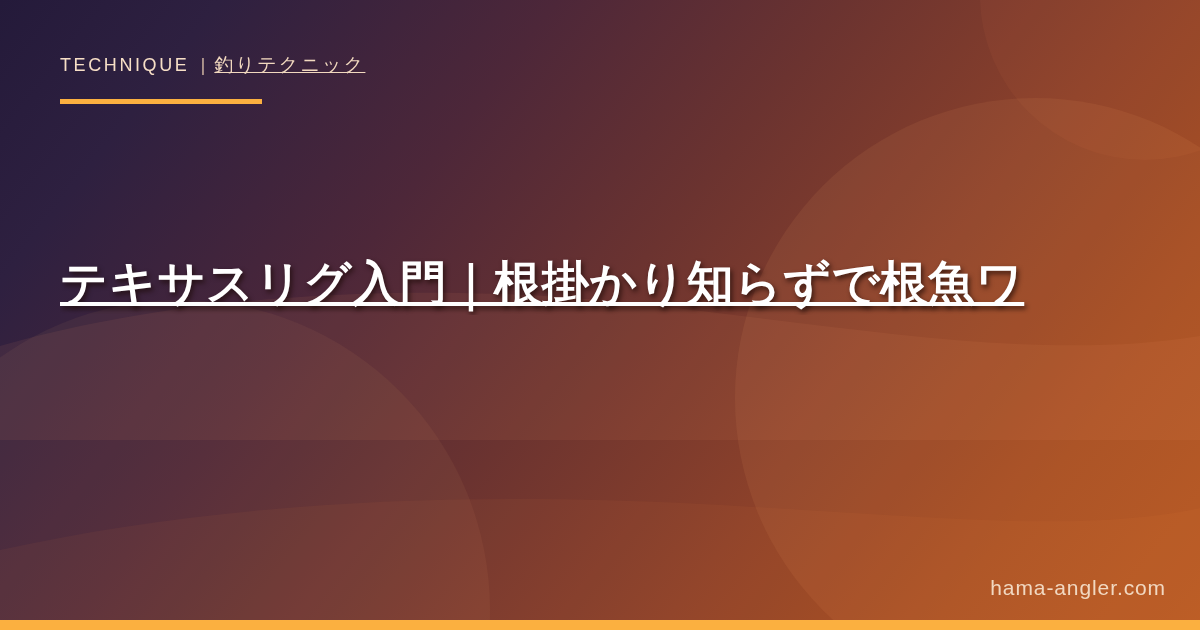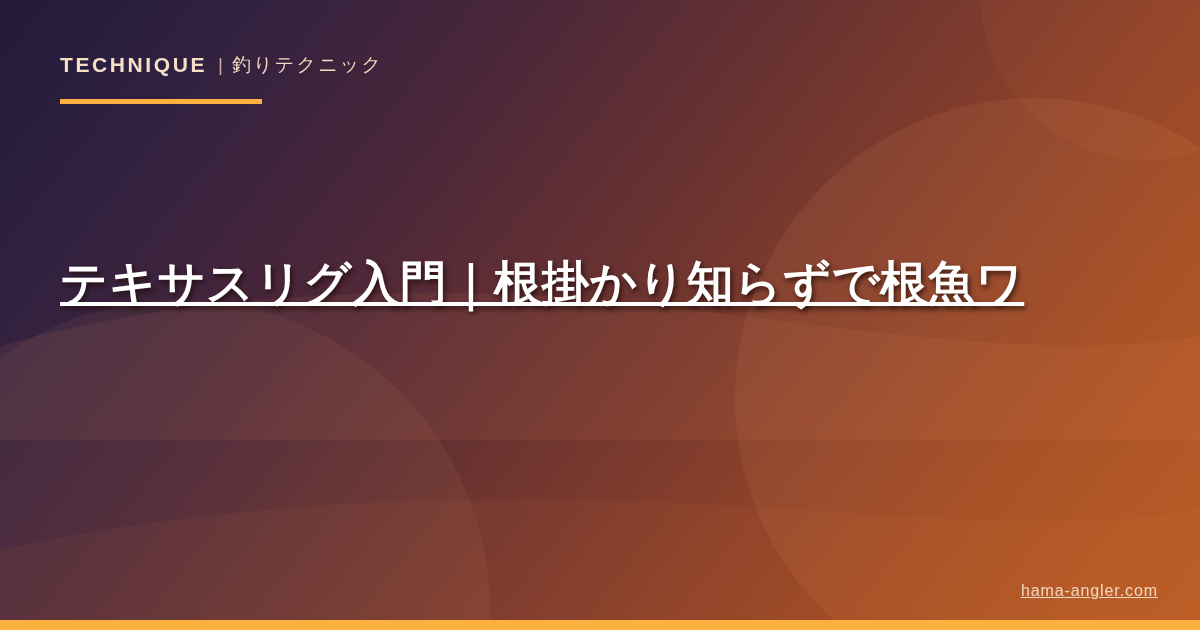--- a/index.html
+++ b/index.html
@@ -64,38 +64,39 @@
 
   
   .content { position:relative; width:100%; height:100%; }
 
   .eyebrow {
     position:absolute;
     left:60px; top:52px;
     display:flex; align-items:center;
   }
   .eyebrow-kicker {
-    font-size:21px;
+    font-size:18px;
     letter-spacing:2.6px;
     color:#f7dfc6;
-    font-weight:700;
+    font-weight:400;
     white-space:nowrap;
   }
   .eyebrow-sep {
     font-size:19px;
     color:#e8cbb0;
     opacity:.82;
     margin:0 9px 0 11px;
   }
   .eyebrow-jp {
     font-size:19px;
     letter-spacing:2.2px;
     color:#f2d9bf;
     font-weight:400;
     white-space:nowrap;
+    text-decoration:underline;
   }
 
   .eyebrow-rule {
     position:absolute;
     left:60px; top:99px;
     width:202px; height:5px;
     background:#fbb040;
   }
 
   .headline {
@@ -109,27 +110,26 @@
     color:#ffffff;
     letter-spacing:0.6px;
     text-shadow:2px 3px 5px rgba(28,10,6,0.72);
     white-space:nowrap;
     overflow:hidden;
     text-decoration:underline;
   }
 
   .site-url {
     position:absolute;
-    right:42px;
+    right:34px;
     bottom:30px;
-    font-size:16px;
+    font-size:21px;
     letter-spacing:0.9px;
     color:#f6e2cd;
     opacity:.93;
-    text-decoration:underline;
   }
 </style>
 </head>
 <body>
 
 <div class="og-card">
 
   <div class="bg-layer">
     <div class="blob blob-topright"></div>
     <div class="blob blob-right"></div>

